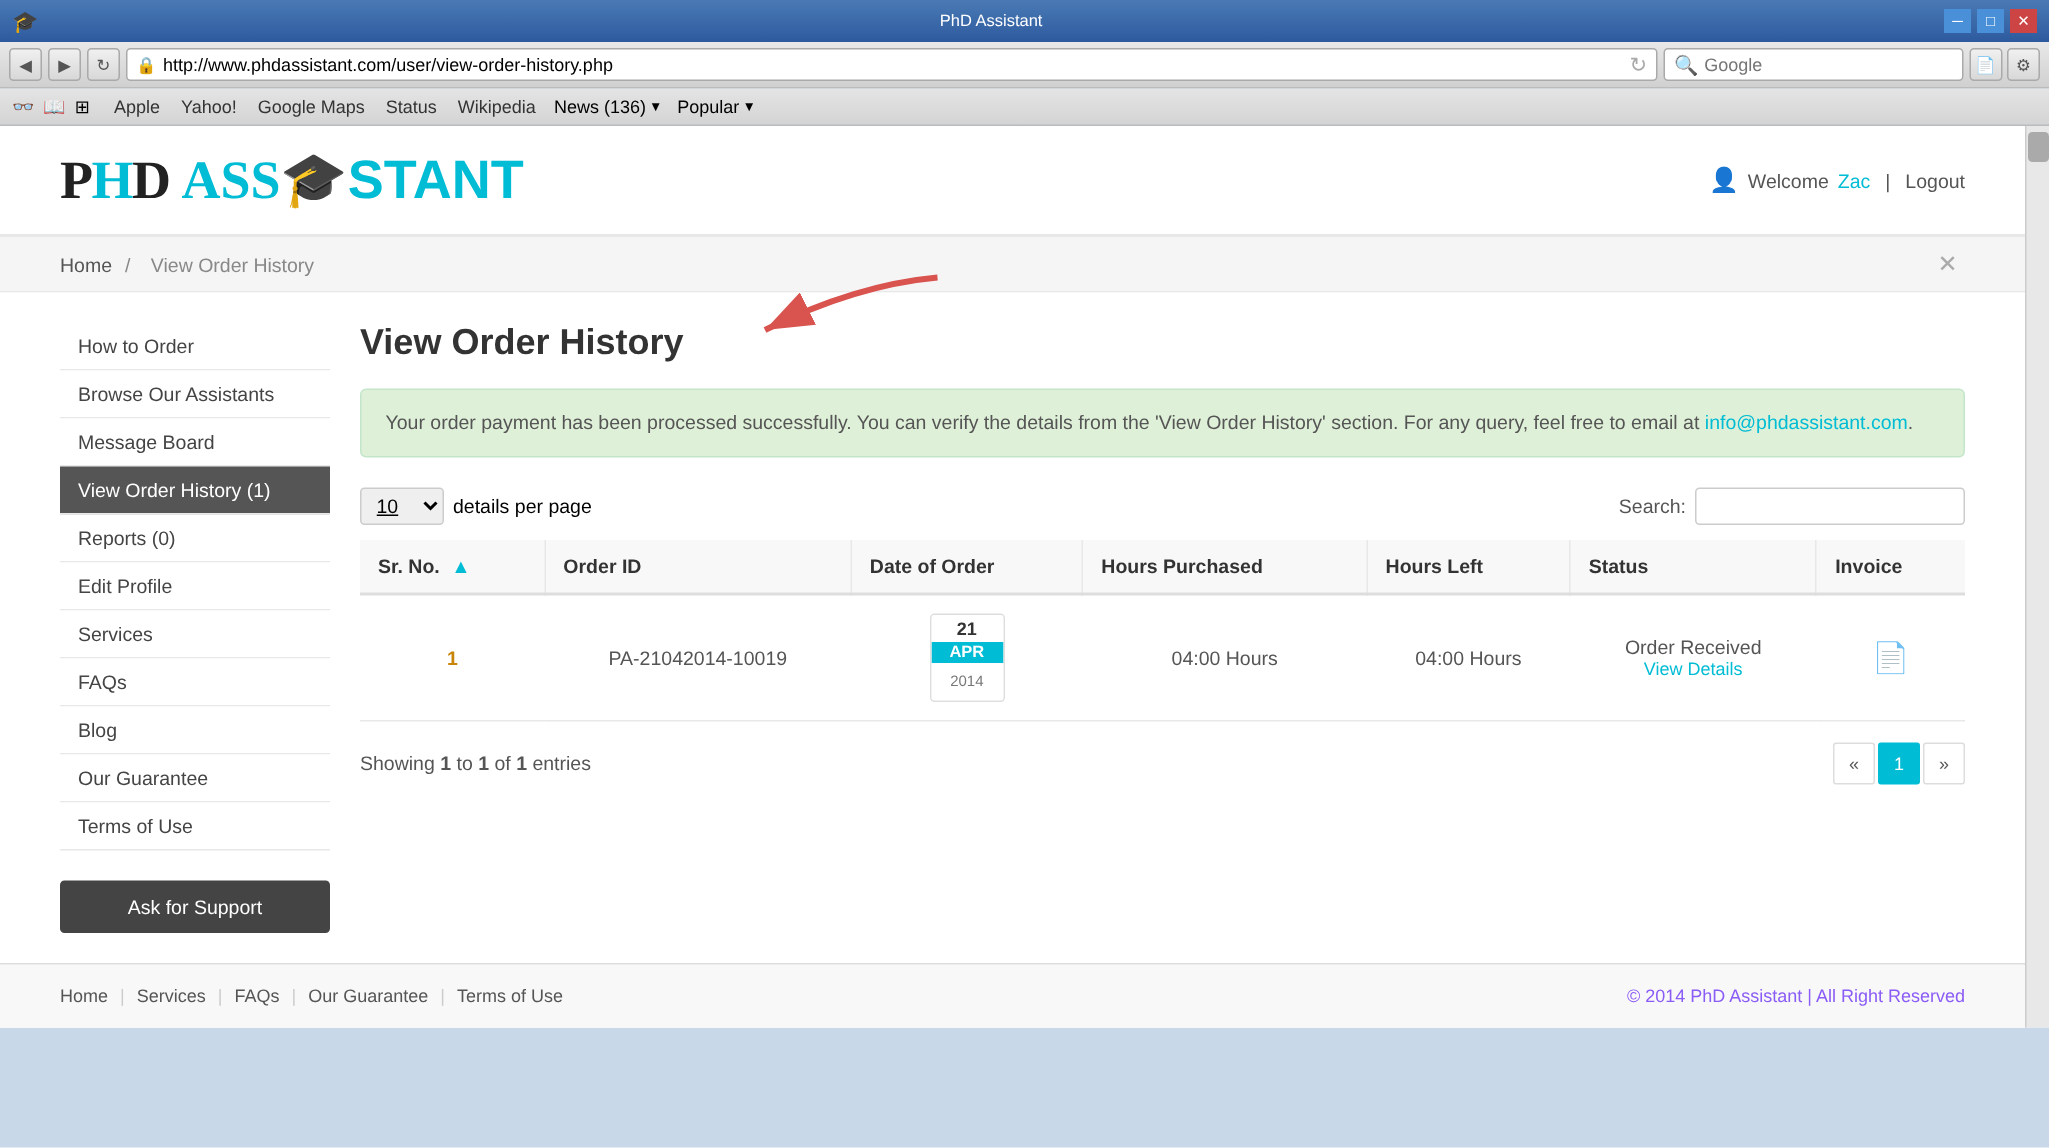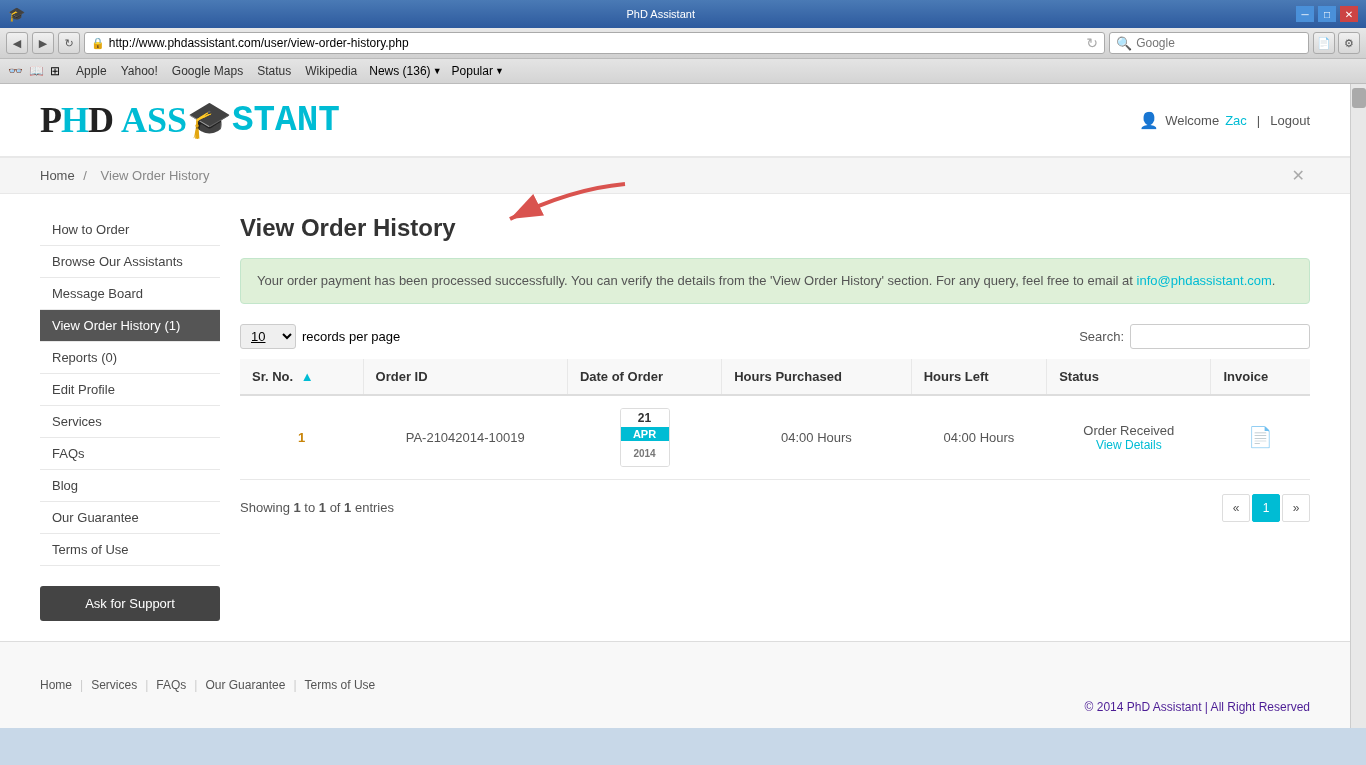--- a/index.html
+++ b/index.html
@@ -89,21 +89,21 @@
       padding: 15px 40px;
       display: flex;
       align-items: center;
       justify-content: space-between;
       border-bottom: 2px solid #e8e8e8;
     }
 
     .logo { display: flex; align-items: center; text-align: right; }
     .logo-phd { font-size: 36px; font-weight: bold; color: #222; font-family: Georgia, serif; letter-spacing: -1px; }
     .logo-ass { color: #00bcd4; font-size: 36px; font-weight: bold; font-family: Georgia, serif; }
-    .logo-istant { color: #00bcd4; font-size: 36px; font-weight: bold; font-family: Liberation Mono, monospace; }
+    .logo-istant { color: #00bcd4; font-size: 36px; font-weight: bold; font-family: Liberation Sans, sans-serif; }
 
     .header-user { display: flex; align-items: center; gap: 6px; color: #555; font-size: 13px; }
     .header-user-icon { color: #00bcd4; font-size: 16px; }
     .header-user a { color: #00bcd4; text-decoration: none; }
     .header-user .separator { color: #555; margin: 0 4px; }
 
     
     .breadcrumb-bar {
       background: #f5f5f5;
       padding: 8px 40px;
@@ -267,21 +267,20 @@
       text-align: center;
       padding: 1px 0;
     }
     .date-year {
       font-size: 10px;
       color: #777;
       padding: 7px 0;
       background: white;
       width: 100%;
       text-align: center;
-      font-weight: bold;
     }
 
     .status-text { color: #555; font-size: 13px; }
     .view-details-link { color: #00bcd4; text-decoration: none; font-size: 12px; display: block; }
 
     .pdf-icon { color: #cc2222; font-size: 20px; }
 
     
     .table-footer {
       display: flex;
@@ -307,21 +306,21 @@
       padding: 14px 40px;
       display: flex;
       align-items: center;
       justify-content: space-between;
       font-size: 12px;
       color: #666;
     }
     .footer-links { display: flex; align-items: center; gap: 0; }
     .footer-link { color: #555; text-decoration: none; }
     .footer-separator { margin: 0 8px; color: #ccc; }
-    .footer-copyright { color: #4c1d95; margin-top: 44px; }
+    .footer-copyright { color: #8b5cf6; }
 
     
     .title-area {
       display: flex;
       align-items: center;
       position: relative;
     }
   </style>
 </head>
 <body>
@@ -440,21 +439,21 @@
         </div>
 
         <div class="table-controls">
           <div class="table-controls-left">
             <select class="records-select">
               <option>10</option>
               <option>25</option>
               <option>50</option>
               <option>100</option>
             </select>
-            <span>records per page</span>
+            <span>details per page</span>
           </div>
           <div style="display:flex;align-items:center;gap:6px;">
             <span class="search-label">Search:</span>
             <input type="text" class="search-input" style="">
           </div>
         </div>
 
         <table class="data-table">
           <thead>
             <tr>

